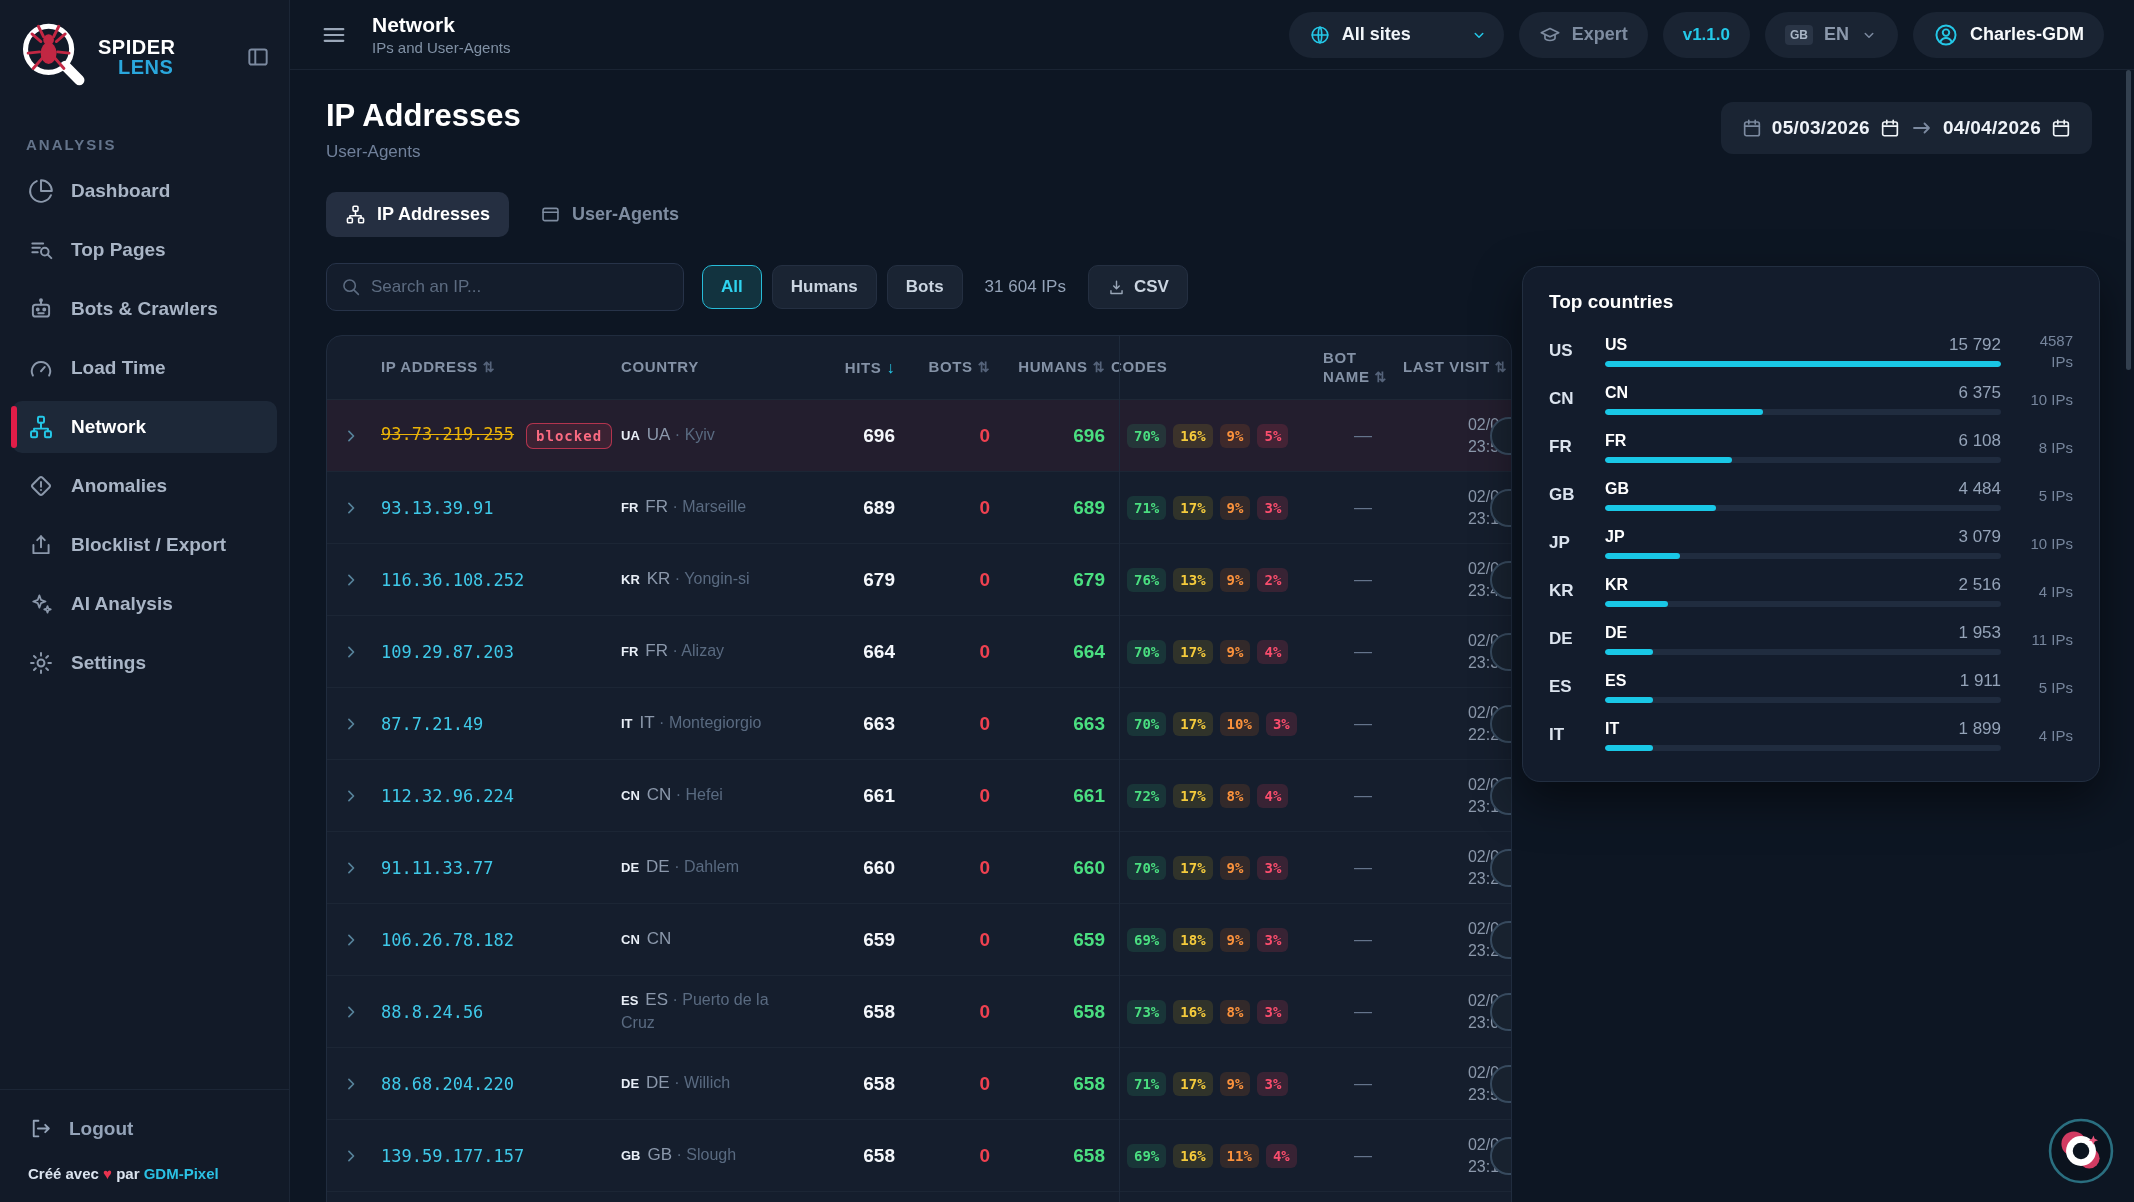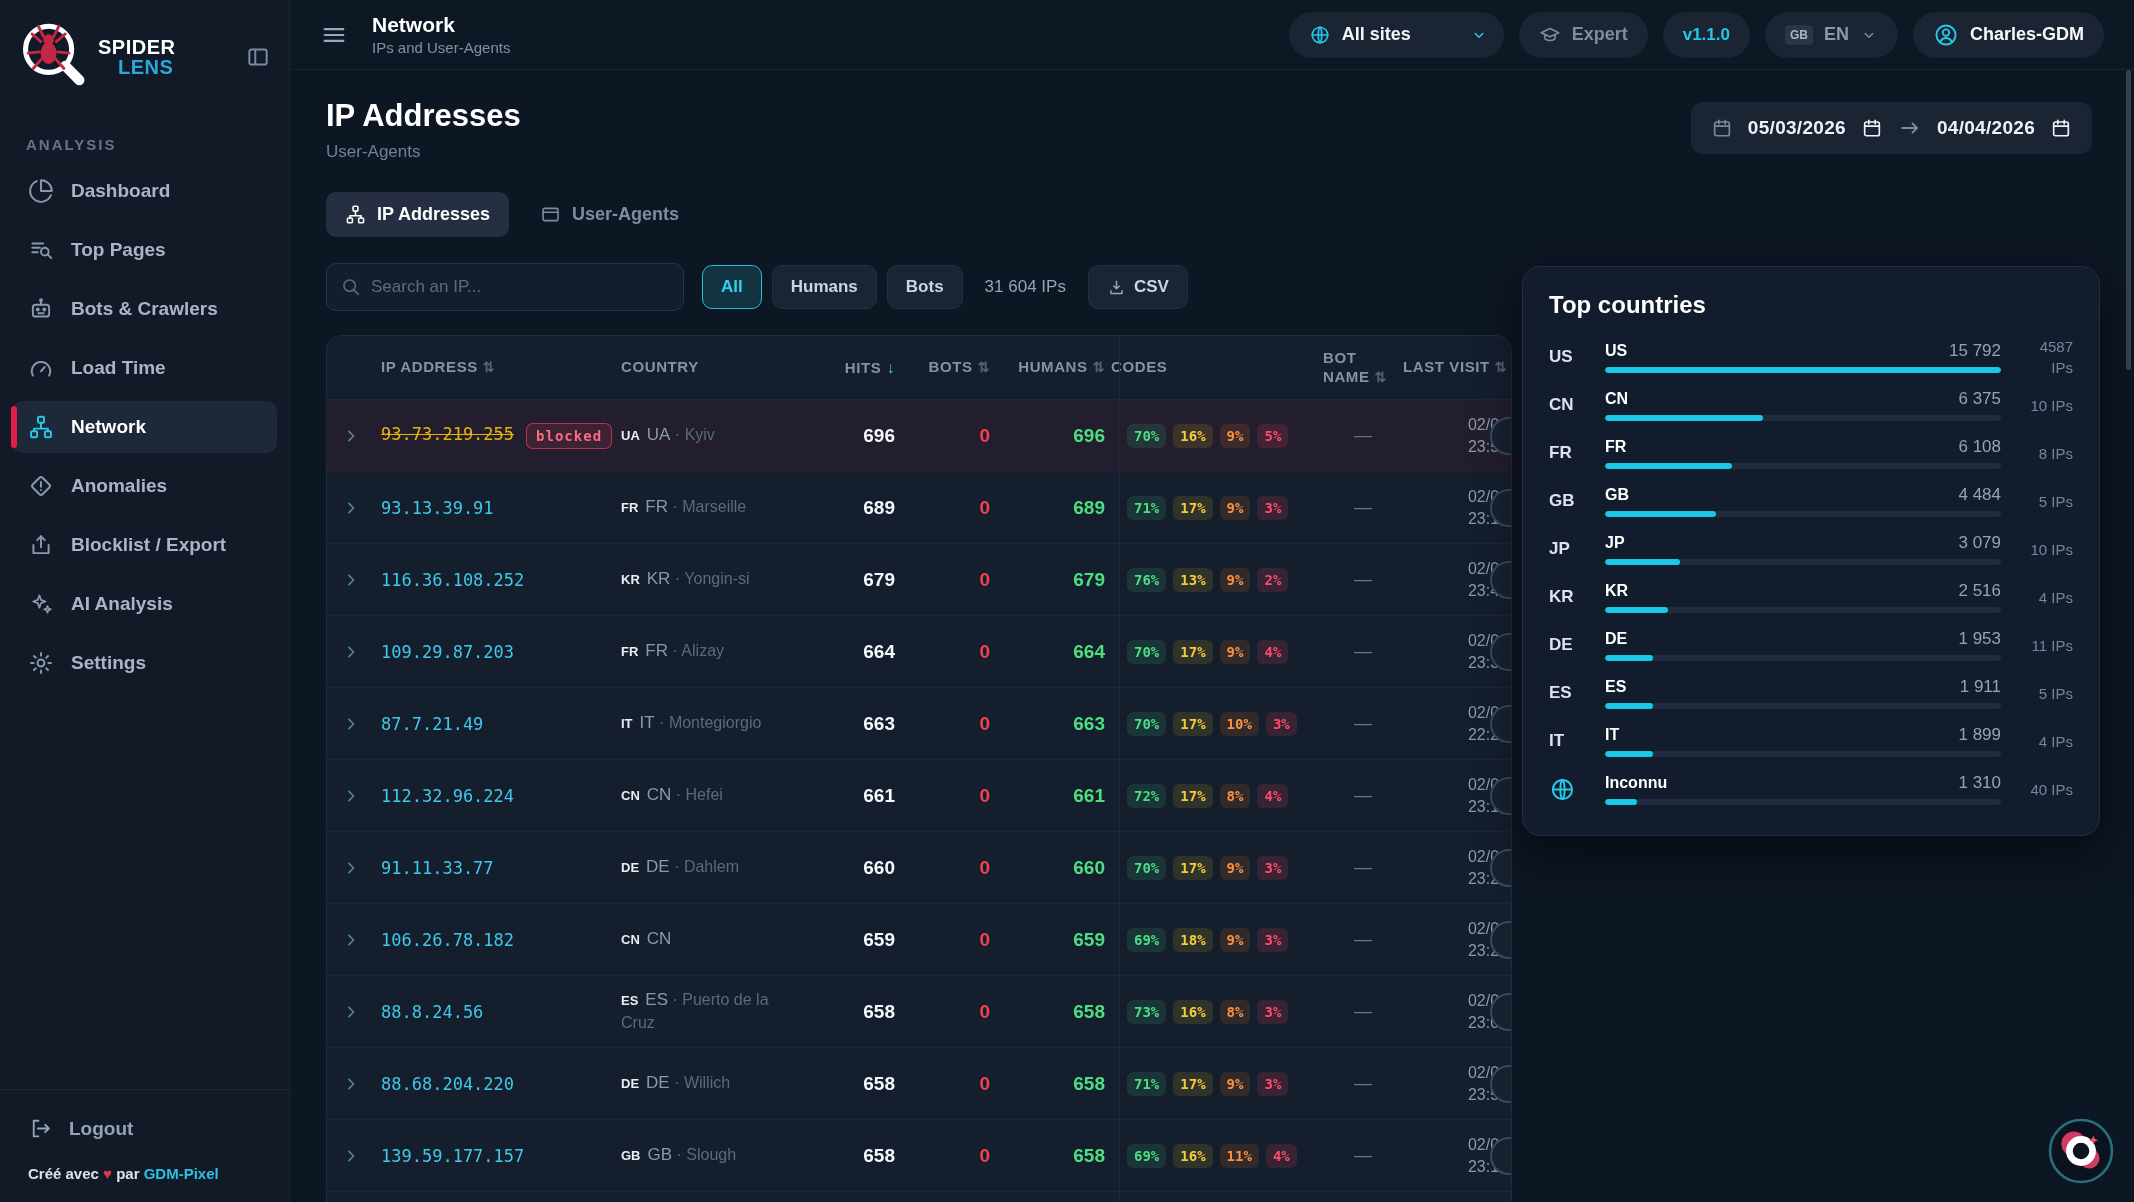--- a/index.html
+++ b/index.html
@@ -52,21 +52,21 @@
   .pill.version { color:#24c8e8; font-weight:700; font-size:17px; }
   .langchip { background:#2a3546; color:#aab6c6; font-size:12px; font-weight:800; border-radius:4px;
     padding:3px 5px; }
   .pill.user { font-weight:700; color:#f8fafc; }
   .pill.user .icon { color:#24c8e8; width:26px; height:26px; }
 
   .content { position:relative; flex:1; padding:28px 36px; overflow:hidden; }
   .page-title { font-size:31px; font-weight:800; color:#fff; }
   .page-sub { margin-top:8px; font-size:17px; color:#70809a; }
   .date-range { position:absolute; top:32px; right:42px; background:#1a2433; border-radius:12px;
-    height:52px; display:flex; align-items:center; gap:15px; padding:0 20px; font-size:19px; color:#eef2f8; }
+    height:52px; display:flex; align-items:center; gap:9px; padding:0 20px; font-size:19px; color:#eef2f8; }
   .date-range .icon { width:22px; height:22px; }
   .cal-dim { color:#7c8aa0; }
   .cal-w { color:#f1f5f9; cursor:pointer; }
   .date-range .arrow { width:24px; height:24px; color:#7c8aa0; }
   .date-val { font-weight:600; letter-spacing:.3px; cursor:pointer; }
 
   .tabs { display:flex; gap:12px; margin-top:30px; }
   .tab { display:flex; align-items:center; gap:11px; padding:12px 19px; border-radius:10px;
     font-size:18px; font-weight:700; color:#7e8ca0; cursor:pointer; }
   .tab .icon { width:21px; height:21px; }
@@ -121,21 +121,21 @@
   .botname-cell { text-align:center; color:#64748b; font-size:18px; }
   .lastvisit-cell { text-align:right; padding-right:2px; font-size:16px; color:#8b98ab; line-height:1.35; }
   .row-action { position:absolute; right:-17px; top:50%; transform:translateY(-50%); width:38px; height:38px;
     border-radius:50%; background:#18222f; border:2px solid #374a5e; cursor:pointer; }
   .v-divider { position:absolute; top:0; bottom:0; left:792px; width:1px; background:#1e2a3b; }
 
   
   .tc-card { position:absolute; top:196px; right:34px; width:578px; background:rgba(20,29,44,.97);
     border:1px solid #222e40; border-radius:18px; padding:24px 26px 20px;
     box-shadow:0 18px 46px rgba(0,0,0,.5); }
-  .tc-title { font-size:24px; font-weight:700; color:#fff; margin-bottom:16px; }
+  .tc-title { font-size:19px; font-weight:700; color:#fff; margin-bottom:16px; }
   .tc-row { display:grid; grid-template-columns:42px 1fr 58px; gap:14px; align-items:center;
     min-height:44px; margin-bottom:4px; }
   .tc-code { font-size:17px; font-weight:700; color:#dbe3ee; }
   .tc-code .icon { width:27px; height:27px; color:#24c8e8; display:block; }
   .tc-main .line1 { display:flex; justify-content:space-between; align-items:baseline; }
   .tc-name { font-size:16px; font-weight:700; color:#fff; }
   .tc-val { font-size:17px; color:#94a3b8; }
   .tc-bar { margin-top:6px; height:6px; border-radius:3px; background:#202c3f; overflow:hidden; }
   .tc-fill { height:100%; border-radius:3px; background:#19c7e6; }
   .tc-ips { font-size:15px; color:#76859c; text-align:right; line-height:1.4; }
@@ -823,40 +823,20 @@
                 <div class="line1">
                   <span class="tc-name">IT</span>
                   <span class="tc-val">1 899</span>
                 </div>
                 <div class="tc-bar">
                   <div class="tc-fill" style="width: 12%;"></div>
                 </div>
               </div>
               <div class="tc-ips">4 IPs</div>
             </div>
-            <div class="tc-row">
-              <div class="tc-code">
-                <span class="icon">
-                  <svg viewBox="0 0 24 24" fill="none" stroke="currentColor" stroke-width="1.8" stroke-linecap="round" stroke-linejoin="round">
-                    <circle cx="12" cy="12" r="8.5"></circle>
-                    <path d="M3.5 12h17M12 3.5c2.5 2.3 2.5 14.7 0 17M12 3.5c-2.5 2.3-2.5 14.7 0 17"></path>
-                  </svg>
-                </span>
-              </div>
-              <div class="tc-main">
-                <div class="line1">
-                  <span class="tc-name">Inconnu</span>
-                  <span class="tc-val">1 310</span>
-                </div>
-                <div class="tc-bar">
-                  <div class="tc-fill" style="width: 8%;"></div>
-                </div>
-              </div>
-              <div class="tc-ips">40 IPs</div>
-            </div>
           </div>
       </div>
 
       <div class="vscroll"></div>
     </div>
 
     <div class="assistant-btn">
       <svg viewBox="0 0 64 64">
         <circle cx="32" cy="32" r="30" fill="#0b131e"></circle>
         <circle cx="32" cy="32" r="30" fill="none" stroke="#2a6f80" stroke-width="2.5"></circle>

